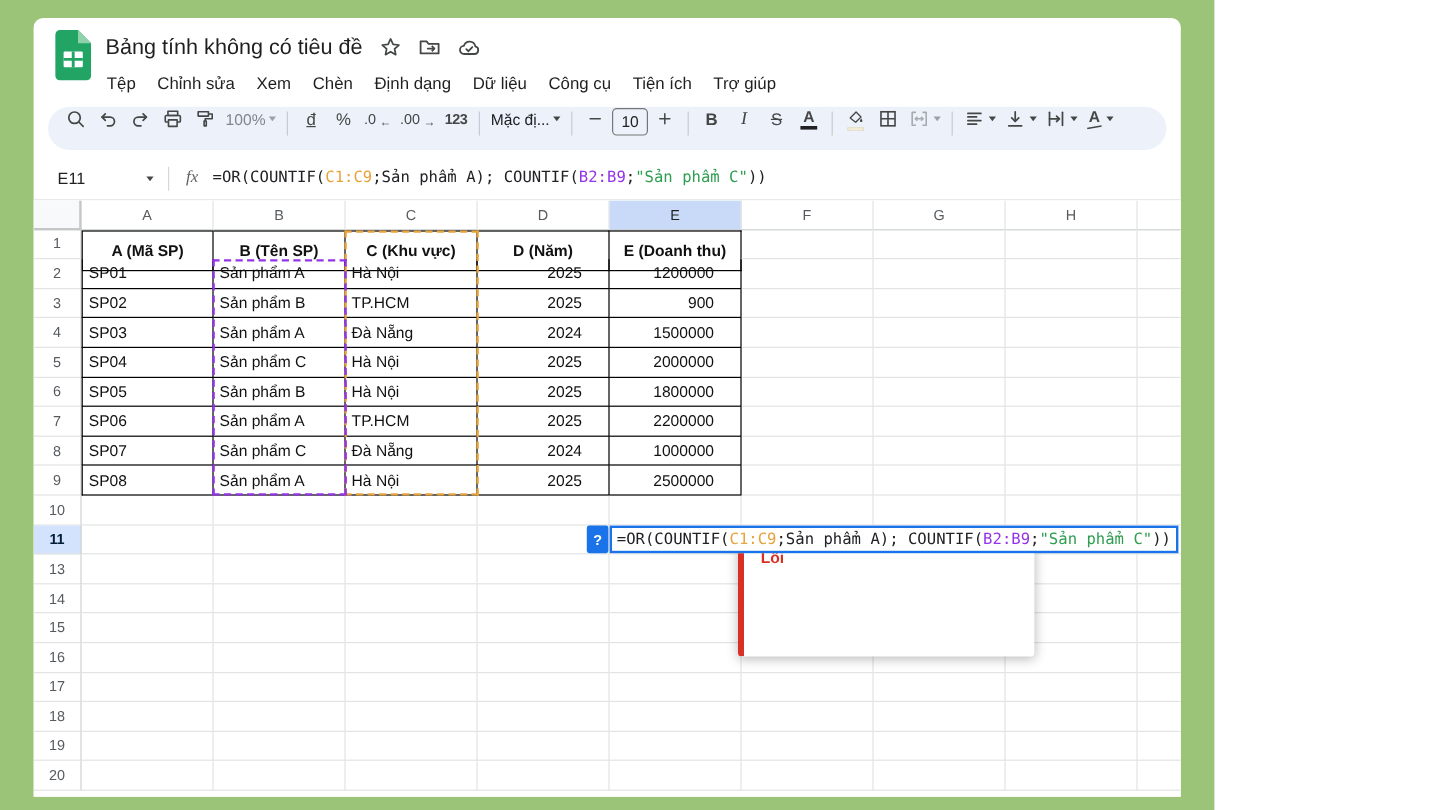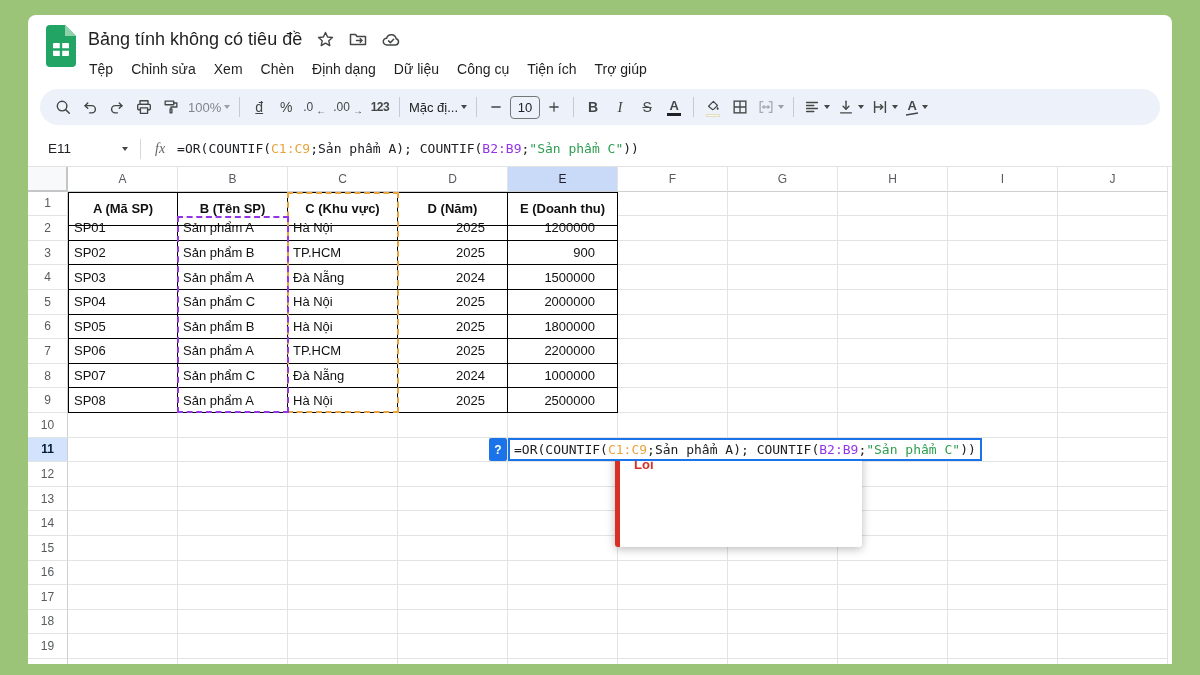--- a/index.html
+++ b/index.html
@@ -1,36 +1,36 @@
 <!DOCTYPE html>
 <html><head>
 <meta charset="utf-8">
 <style>
   * { box-sizing: border-box; margin: 0; padding: 0; }
   html,body { width:1200px; height:675px; }
   body { font-family: "Liberation Sans", sans-serif; }
 
-  .frame { position:relative; width:1200px; height:675px; background:#9cc479; overflow:hidden; }
+  .frame { position:relative; width:1012px; height:675px; background:#9cc479; overflow:hidden; }
   .window { position:absolute; left:28px; top:15px; right:28px; bottom:11px;
             background:#fff; border-radius:8px 8px 0 0; display:flex; flex-direction:column; overflow:hidden; }
 
   
   .titlebar { position:relative; height:72px; flex:0 0 auto; }
   .logo { position:absolute; left:18px; top:10px; width:30px; height:42px; cursor:pointer; }
   .title-right { margin-left:60px; }
   .title-row { display:flex; align-items:center; gap:13px; height:32px; margin-top:8px; }
   .doc-title { font-size:18px; color:#1f1f1f; }
   .t-icon { width:20px; height:20px; display:flex; align-items:center; justify-content:center; color:#444746; }
   .menu-row { display:flex; align-items:center; height:28px; margin-left:-8px; }
   .menu-item { font-size:14px; color:#1f1f1f; padding:3px 9px; border-radius:6px; cursor:pointer; }
 
   
   .toolbar-wrap { height:44px; flex:0 0 auto; }
   .toolbar { margin:2px 12px 0; height:36px; background:#edf2fa; border-radius:18px;
-             display:flex; align-items:center; padding:0 10px; gap:1px; }
+             display:flex; align-items:flex-end; padding:12px 10px; gap:1px; }
   .tbtn { border:none; background:transparent; height:28px; min-width:26px; padding:0 3px; border-radius:4px;
           display:flex; align-items:center; justify-content:center; gap:3px; color:#444746; cursor:pointer;
           font-family:"Liberation Sans",sans-serif; }
   .tbtn svg { display:block; }
   .tsep { width:1px; height:20px; background:#c7cad1; margin:0 5px; flex:0 0 auto; }
   .caret { width:0; height:0; border-left:3.5px solid transparent; border-right:3.5px solid transparent;
            border-top:4px solid #444746; }
   .muted, .muted .caret { color:#9aa0a6; border-top-color:#9aa0a6; }
   .zoom-label { font-size:13px; color:#80868b; }
   .txt { font-size:14px; }
@@ -471,33 +471,20 @@
             <div class="cell"></div>
             <div class="cell"></div>
             <div class="cell"></div>
             <div class="cell"></div>
             <div class="cell"></div>
             <div class="cell"></div>
             <div class="cell"></div>
             <div class="cell"></div>
           </div>
           <div class="grow">
-            <div class="row-hdr">12</div>
-            <div class="cell"></div>
-            <div class="cell"></div>
-            <div class="cell"></div>
-            <div class="cell"></div>
-            <div class="cell"></div>
-            <div class="cell"></div>
-            <div class="cell"></div>
-            <div class="cell"></div>
-            <div class="cell"></div>
-            <div class="cell"></div>
-          </div>
-          <div class="grow">
             <div class="row-hdr">13</div>
             <div class="cell"></div>
             <div class="cell"></div>
             <div class="cell"></div>
             <div class="cell"></div>
             <div class="cell"></div>
             <div class="cell"></div>
             <div class="cell"></div>
             <div class="cell"></div>
             <div class="cell"></div>

